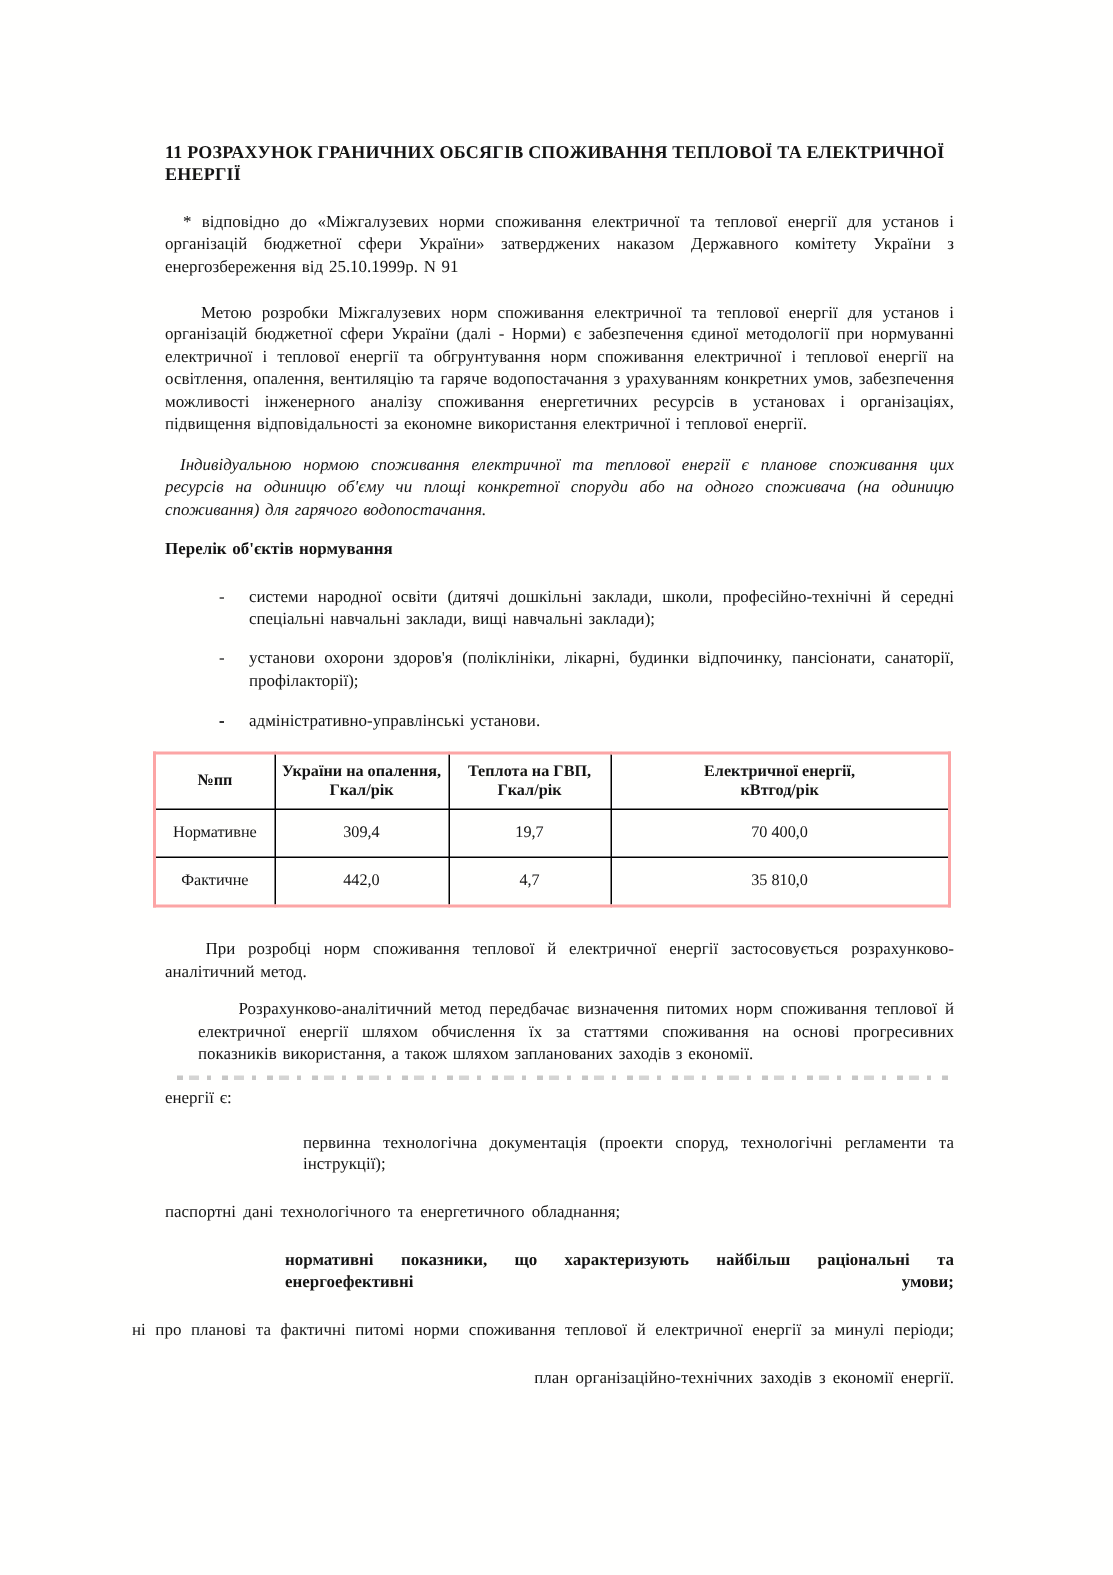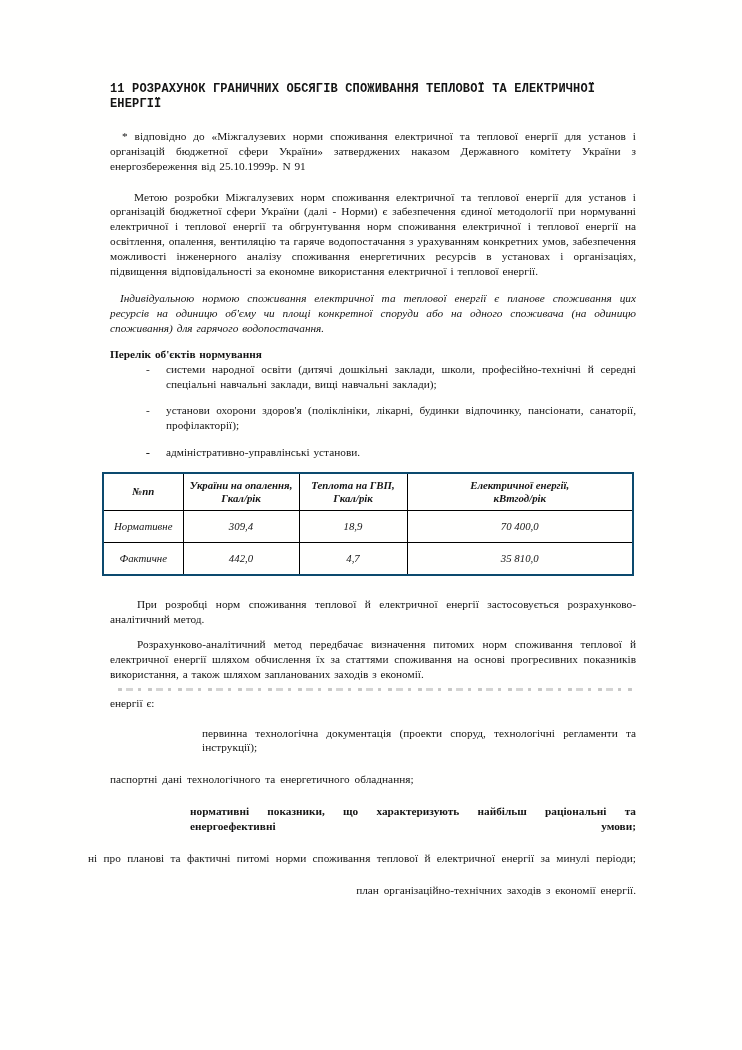--- a/index.html
+++ b/index.html
@@ -12,51 +12,49 @@
     font-family:"Liberation Serif","DejaVu Serif",serif;
     font-size:11.3px;
     line-height:14.9px;
     color:#141414;
     overflow:hidden;
   }
   .title {
     font-size:12px;
     font-weight:bold;
     letter-spacing:.15px;
-    margin:4px 0 17px 0;
+    margin:16px 0 17px 0;
     text-align:left;
-    font-family:Liberation Mono, monospace;
   }
   p { margin:0; text-align:justify; word-spacing:1px; }
   .note        { margin-bottom:16px; text-indent:12px; }
   .p-purpose   { text-indent:24px; margin-bottom:12px; }
   .p-individual{ text-indent:10px; margin-bottom:11px;font-style:italic; }
-  .subheading  { font-weight:bold; text-align:left; }
+  .subheading  { font-weight:bold; text-align:left; margin-bottom:17px; }
   .list { margin:0; }
   .list-item { position:relative; padding-left:56px; margin-bottom:12px; text-align:justify; word-spacing:1px; }
   .list-item .dash { position:absolute; left:36px; top:0; }
   .norms {
     border-collapse:collapse;
     table-layout:fixed;
     width:530px;
     margin:8px 0 21px -8px;
     font-size:10.8px;
-    border:2px solid #0c4a6e;
-    font-style:italic;
+    border:2px solid #fca5a5;
   }
   .norms th, .norms td {
     border:1px solid #000;
     text-align:center;
     vertical-align:middle;
     padding:2px 4px;
   }
   .norms th { font-weight:bold; height:32px; white-space:pre-line; line-height:13.5px; }
   .norms td { height:27px; }
   .p-method  { text-indent:27px; margin-bottom:10px; }
-  .p-method2 { text-indent:27px; margin-bottom:6px; }
+  .p-method2 { text-indent:27px; margin-bottom:6px;margin-left:22px; }
   .clipped-artifact {
     height:3px; width:516px;
     margin:0 0 5px 8px;
     background:repeating-linear-gradient(90deg,
       rgba(70,70,70,.50) 0 4px, transparent 4px 8px,
       rgba(70,70,70,.38) 8px 15px, transparent 15px 20px,
       rgba(70,70,70,.50) 20px 23px, transparent 23px 30px);
     opacity:.6;
   }
   .fragment { text-align:left; margin-bottom:15px; }
@@ -114,21 +112,21 @@
 Гкал/рік</th>
         <th>Теплота на ГВП, Гкал/рік</th>
         <th>Електричної енергії,
 кВтгод/рік</th>
       </tr>
     </thead>
     <tbody>
       <tr>
         <td>Нормативне</td>
         <td>309,4</td>
-        <td>18,9</td>
+        <td>19,7</td>
         <td>70 400,0</td>
       </tr>
       <tr>
         <td>Фактичне</td>
         <td>442,0</td>
         <td>4,7</td>
         <td>35 810,0</td>
       </tr>
     </tbody>
   </table>

